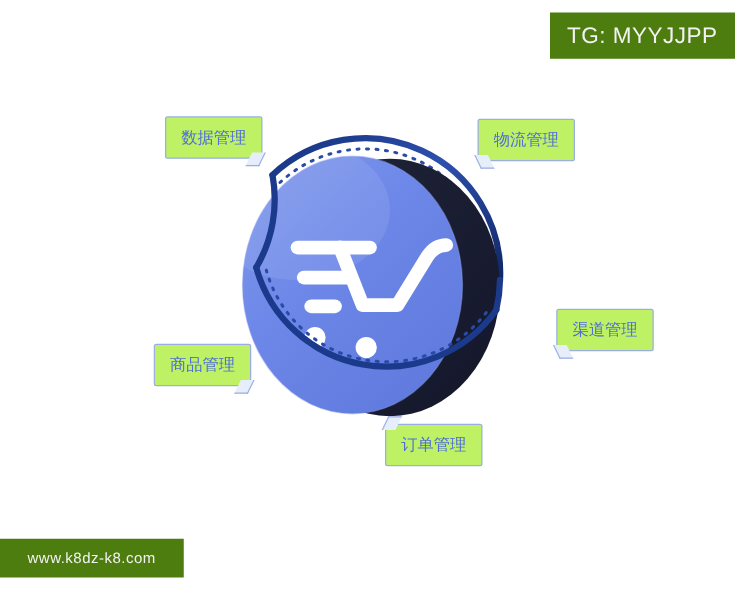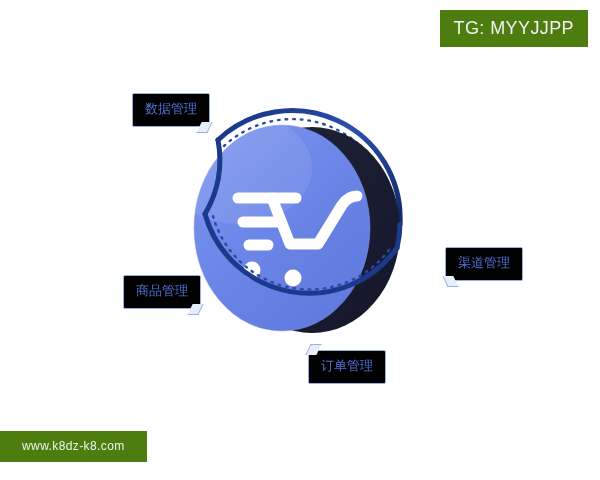--- a/index.html
+++ b/index.html
@@ -55,49 +55,49 @@
     position: absolute;
     left: 0;
     top: 0;
     width: 600px;
     height: 480px;
   }
 
   
   .tag {
     position: absolute;
-    background: #000000;
+    background: #bef264;
     border: 1px solid #9aaee0;
     color: #4f6fd6;
     font-size: 13px;
     line-height: 1;
     padding: 9px 12px 10px 12px;
     white-space: nowrap;
     border-radius: 2px;
-    font-family: Liberation Mono, monospace;
+    font-family: Liberation Sans, sans-serif;
     box-sizing: border-box;
   }
   
   .tag .tail {
     position: absolute;
     width: 11px;
     height: 11px;
     background: #e7eefb;
     border-right: 1px solid #9aaee0;
     border-bottom: 1px solid #9aaee0;
     box-sizing: border-box;
   }
   .tail.br { right: -1px;  bottom: -7px; transform: skewX(-26deg); border-left: none; border-top: none; }
   .tail.bl { left: -1px;   bottom: -7px; transform: skewX(26deg);  border-right: none; border-bottom: 1px solid #9aaee0; border-left: 1px solid #9aaee0; }
   .tail.tl { left: -1px;   top: -7px;    transform: skewX(-26deg); border-right: none; border-bottom: none; border-left: 1px solid #9aaee0; border-top: 1px solid #9aaee0; }
 
   #tag-data     { left: 132px; top: 93px;  }
   #tag-logistics{ left: 382px; top: 95px;  }
   #tag-channel  { left: 445px; top: 247px; }
-  #tag-order    { left: 308px; top: 350px; }
+  #tag-order    { left: 308px; top: 339px; }
   #tag-product  { left: 97px;  top: 275px; margin-left: 26px; }
 </style>
 </head>
 <body>
 
 <div id="stage">
 
   <svg id="art" viewBox="0 0 600 480">
     <defs>
       <linearGradient id="discGrad" x1="0.12" y1="0.05" x2="0.85" y2="0.95">
@@ -167,20 +167,24 @@
       <path d="M 205 214 A 108 108 0 0 0 218 140" fill="none" stroke="#1b3a8c" stroke-width="5" stroke-linecap="round"></path>
       <path d="M 400 224 A 108 108 0 0 1 397 248" fill="none" stroke="#1b3a8c" stroke-width="5" stroke-linecap="round"></path>
     </g>
   </svg>
 
   <div class="tag" id="tag-data">
     <span>数据管理</span>
     <span class="tail br"></span>
   </div>
 
+  <div class="tag" id="tag-logistics">
+    <span>物流管理</span>
+    <span class="tail bl"></span>
+  </div>
 
   <div class="tag" id="tag-channel">
     <span>渠道管理</span>
     <span class="tail bl"></span>
   </div>
 
   <div class="tag" id="tag-order">
     <span>订单管理</span>
     <span class="tail tl"></span>
   </div>

